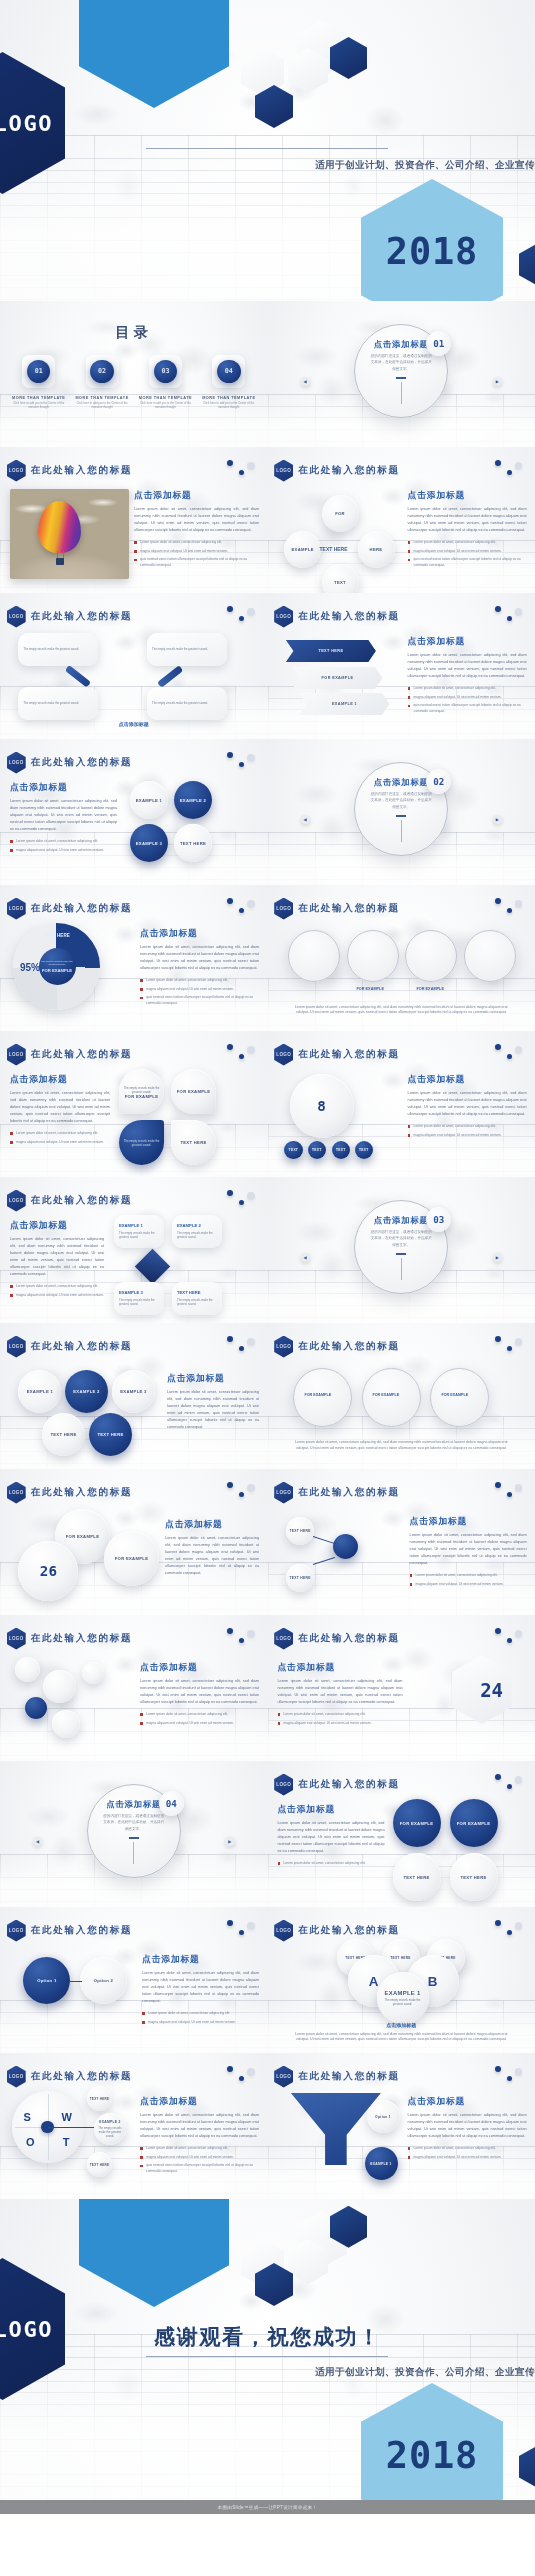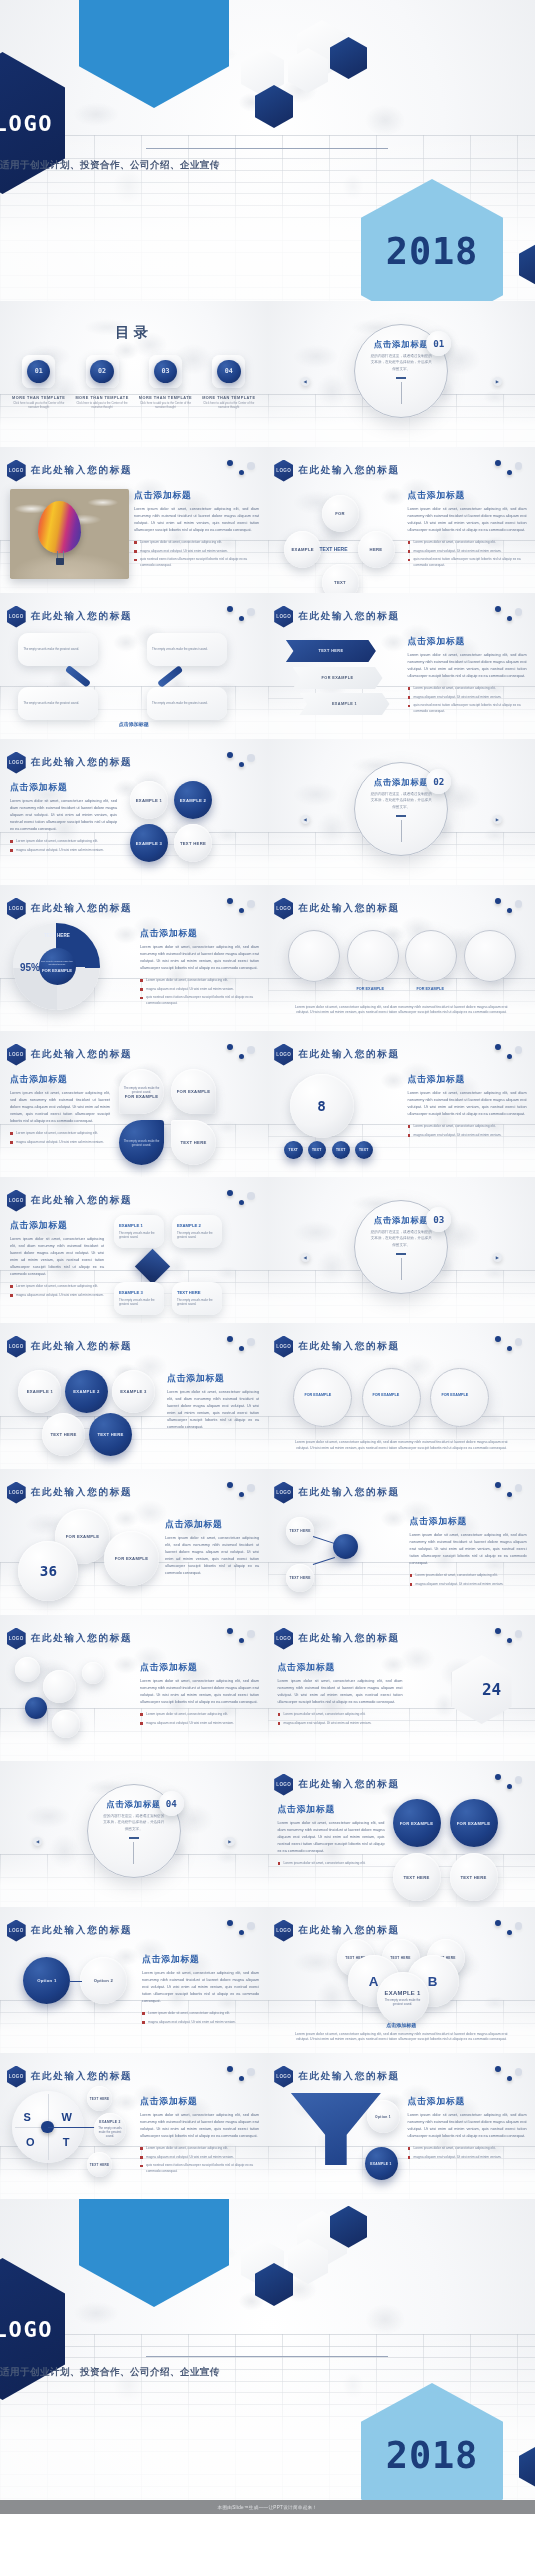--- a/index.html
+++ b/index.html
@@ -86,21 +86,21 @@
   .hexNavy{background:linear-gradient(150deg,#21488f,#14295f);box-shadow:0 3.3px 8.4px rgba(20,40,95,.35);}
 
   .cover .ctitle{
     position:absolute;left:0;right:0;top:119px;text-align:center;
     font-size:17.6px;font-weight:bold;color:#23406f;letter-spacing:1.7px;
   }
   .cover .cline{
     position:absolute;left:146px;width:242px;top:148px;height:0.8px;background:#9aa6bb;
   }
   .cover .csub{
-    position:absolute;left:0;right:0;top:159px;text-align:left;
+    position:absolute;left:0;right:0;top:159px;text-align:right;
     font-size:9.6px;color:#4a5a78;font-weight:bold;letter-spacing:0.4px;
   }
 
   
   .closing .ctitle{top:124px;font-size:21px;}
   .closing .cline{top:157px;}
   .closing .csub{top:167px;}
 
   
   .shead{position:absolute;left:6.7px;top:12.5px;display:flex;align-items:center;gap:5px;}
@@ -809,21 +809,21 @@
           <i></i>
         </div>
 
       <div class="circ" style="left:55px;top:40px;width:55px;height:55px;">
         <span class="lbl">FOR EXAMPLE</span>
         </div>
       <div class="circ" style="left:104px;top:62px;width:55px;height:55px;">
         <span class="lbl">FOR EXAMPLE</span>
         </div>
       <div class="circ" style="left:18.4px;top:72px;width:60px;height:60px;">
-        <span class="num">36</span>
+        <span class="num">26</span>
         </div>
 
       <div style="position:absolute;right:8.4px;top:50px;width:94px;">
         <div class="bodytitle">点击添加标题</div>
         <div class="lorem">Lorem ipsum dolor sit amet, consectetuer adipiscing elit, sed diam nonummy nibh euismod tincidunt ut laoreet dolore magna aliquam erat volutpat. Ut wisi enim ad minim veniam, quis nostrud exerci tation ullamcorper suscipit lobortis nisl ut aliquip ex ea commodo consequat.</div>
       </div>
     </div>
 
     <div class="slide half">
       <div class="worldmap"></div>
@@ -907,21 +907,21 @@
         <div class="lorem">Lorem ipsum dolor sit amet, consectetuer adipiscing elit, sed diam nonummy nibh euismod tincidunt ut laoreet dolore magna aliquam erat volutpat. Ut wisi enim ad minim veniam, quis nostrud exerci tation ullamcorper suscipit lobortis nisl ut aliquip ex ea commodo consequat.</div>
         <div class="bullets">
           <div>Lorem ipsum dolor sit amet, consectetuer adipiscing elit.</div>
           <div>magna aliquam erat volutpat. Ut wisi enim ad minim veniam.</div>
         </div>
       </div>
       <div style="position:absolute;right:23.4px;top:40px;width:60px;height:69px;
                   clip-path:polygon(50% 0%,100% 25%,100% 75%,50% 100%,0% 75%,0% 25%);
                   background:linear-gradient(150deg,#ffffff,#e9ebef);box-shadow:0 4.2px 10px rgba(110,120,135,.3);
                   display:flex;align-items:center;justify-content:center;">
-        <span style="font-size:16px;font-weight:bold;color:#1d3f86;font-family:'DejaVu Sans Mono','Liberation Mono',monospace;margin-left:20px;">24</span>
+        <span style="font-size:19px;font-weight:bold;color:#1d3f86;font-family:'DejaVu Sans Mono','Liberation Mono',monospace;margin-left:20px;">24</span>
       </div>
     </div>
   </div>
 
   <div class="row">
     <div class="slide half divider">
       <div class="worldmap"></div>
       <div class="floor"></div>
       <div class="arrowL">◀</div>
       <div class="arrowR">▶</div>
@@ -1125,20 +1125,21 @@
     <div class="hexSm hexWhite" style="left:297px;top:11.7px;width:50px;height:57px;"></div>
     <div class="hexSm hexWhite" style="left:241px;top:40px;width:43px;height:48px;"></div>
     <div class="hexSm hexWhite" style="left:288px;top:40px;width:40px;height:45px;"></div>
     <div class="hexSm hexNavy" style="left:330px;top:6.7px;width:37px;height:42px;"></div>
     <div class="hexSm hexNavy" style="left:255px;top:64px;width:38px;height:43px;"></div>
 
     <div class="hexNavyLeft" style="top:59px;">
       <span class="logoTxt">LOGO</span>
     </div>
 
+    <div class="ctitle">感谢观看，祝您成功！</div>
     <div class="cline"></div>
     <div class="csub">适用于创业计划、投资合作、公司介绍、企业宣传</div>
 
     <div class="hexLightBlue" style="bottom:-38px;">
       <span class="yearTxt">2018</span>
     </div>
     <div class="hexSm hexNavy" style="right:-22px;bottom:11.7px;width:38px;height:43px;"></div>
   </div>
 
   <div class="footer">

